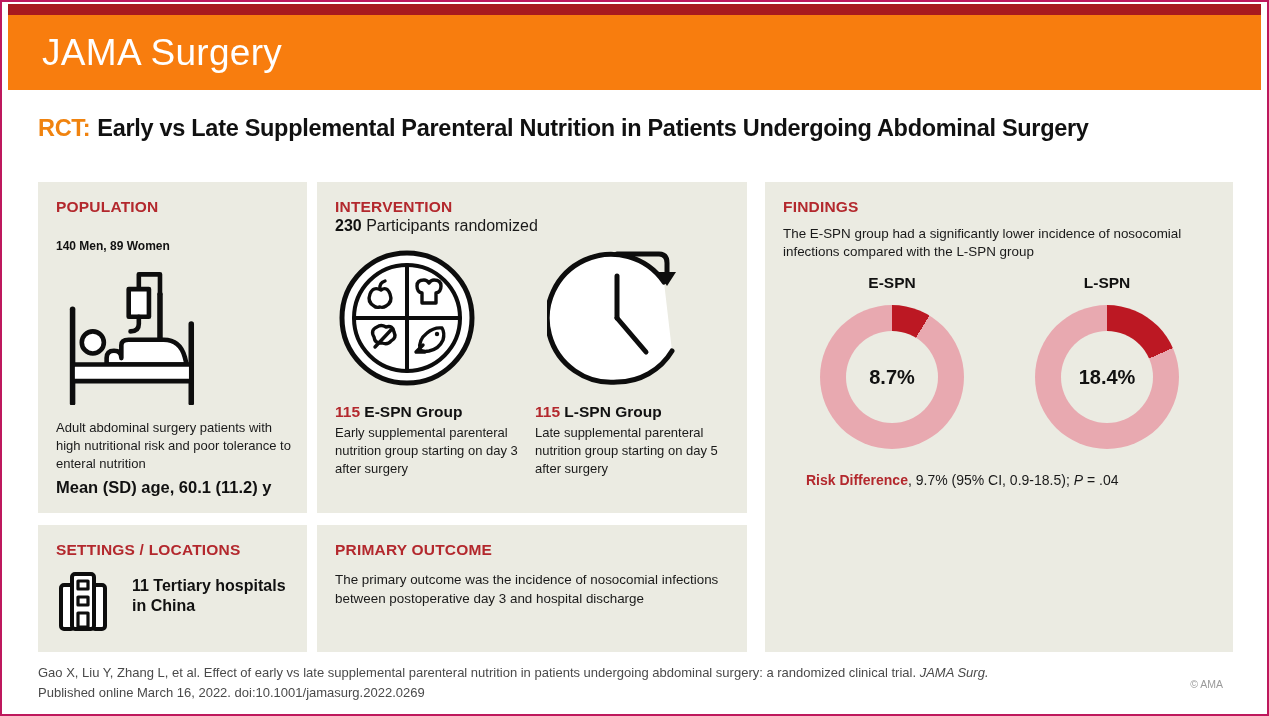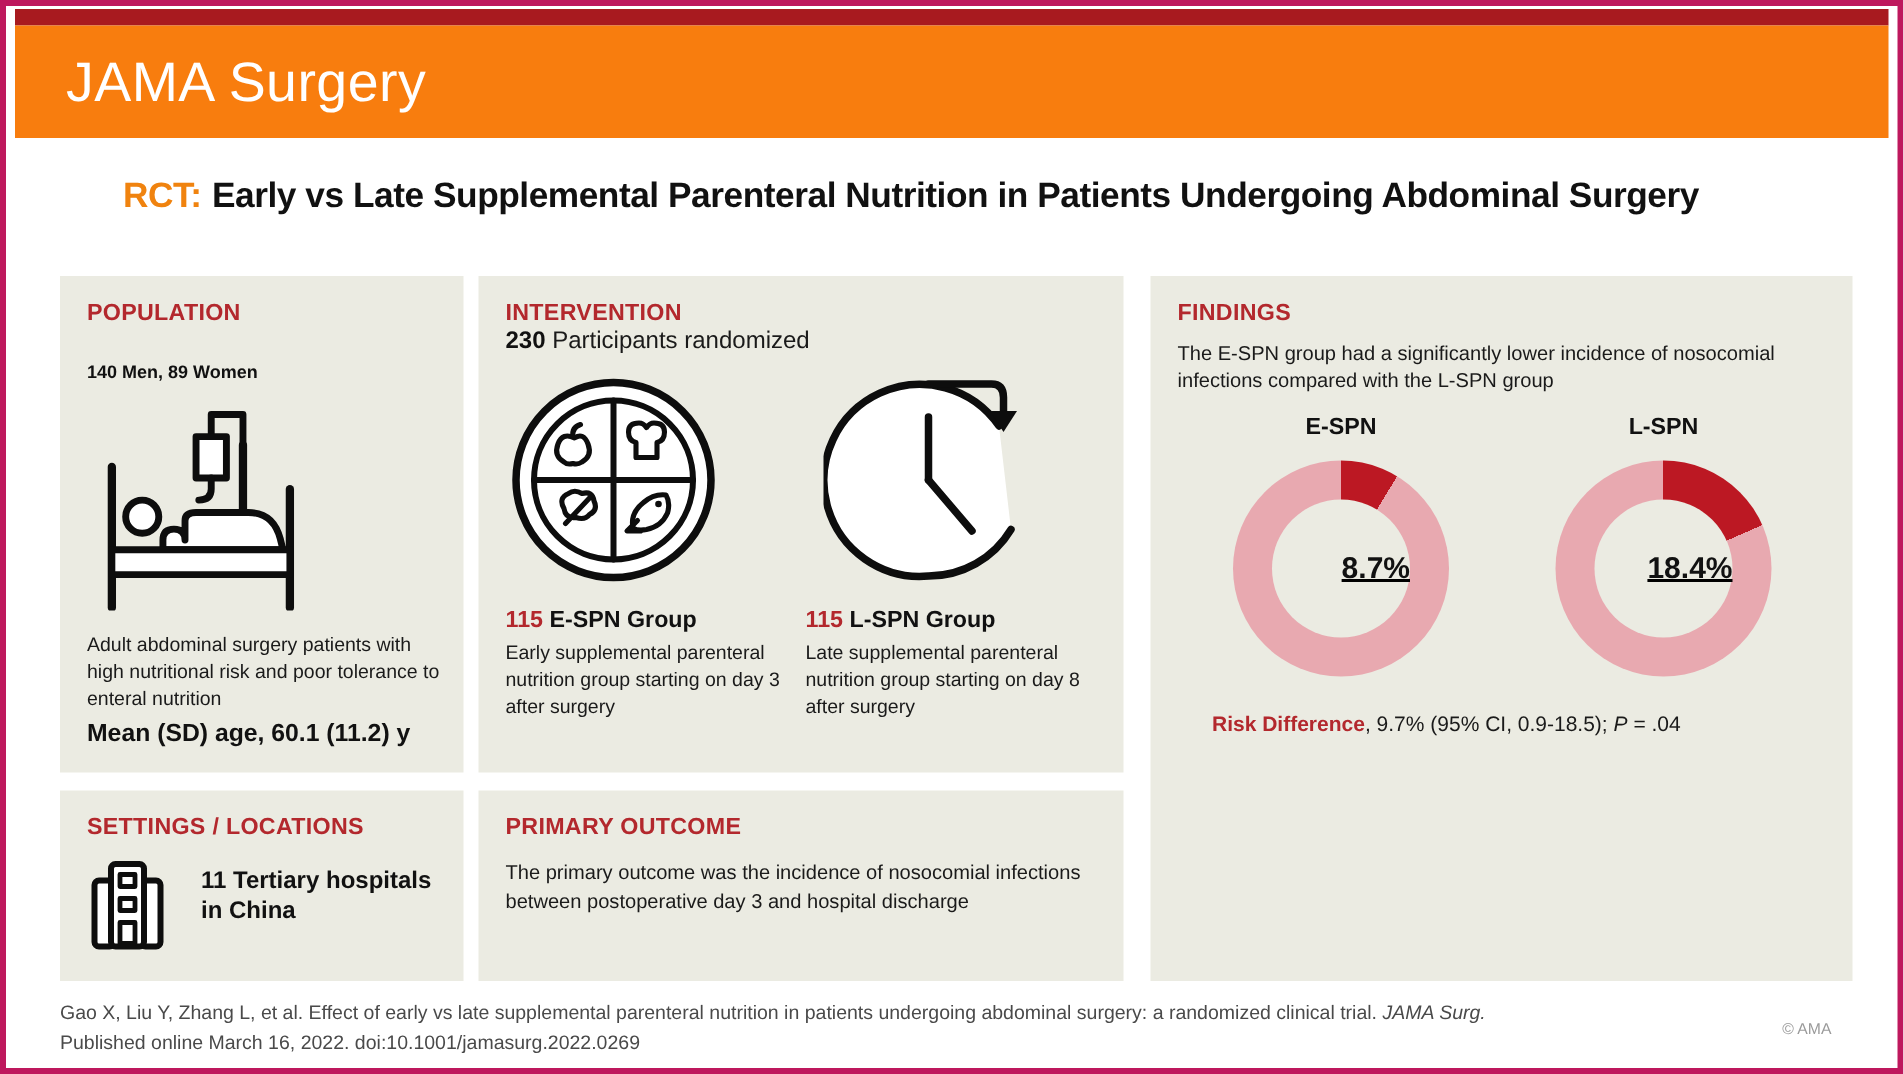--- a/index.html
+++ b/index.html
@@ -1,28 +1,28 @@
 <!DOCTYPE html>
 <html><head>
 <meta charset="utf-8">
 <style>
   * { box-sizing: border-box; margin: 0; padding: 0; }
   html,body { background:#fff; }
   body { font-family: "Liberation Sans", sans-serif; }
   #frame {
     position: relative; width: 1269px; height: 716px;
-    background: #ffffff; border: 4px solid #be185d; overflow: hidden;
+    background: #ffffff; border: 2px solid #be185d; overflow: hidden;
   }
   
   .top-strip { position:absolute; left:6px; right:6px; top:2px; height:11px; background:#a81a1f; }
   .banner { position:absolute; left:6px; right:6px; top:13px; height:75px; background:#f87d0e;
             display:flex; align-items:center; padding-left:34px; }
   .banner h1 { color:#ffffff; font-size:37px; font-weight:500; letter-spacing:.3px; }
   .headline { position:absolute; left:36px; top:113px; width:1190px;
-              font-size:23.5px; font-weight:bold; letter-spacing:-0.3px; color:#111;margin-left:42px; }
+              font-size:23.5px; font-weight:bold; letter-spacing:-0.3px; color:#111; }
   .headline .tag { color:#f0830f; margin-right:7px; }
   
   .panel { position:absolute; background:#ebebe2; padding:16px 18px; }
   #panel-population   { left:36px;  top:180px; width:269px; height:331px; }
   #panel-settings     { left:36px;  top:523px; width:269px; height:127px; }
   #panel-intervention { left:315px; top:180px; width:430px; height:331px; }
   #panel-outcome      { left:315px; top:523px; width:430px; height:127px; }
   #panel-findings     { left:763px; top:180px; width:468px; height:470px; }
   .heading { color:#b3282d; font-size:15.5px; font-weight:bold; letter-spacing:.2px; }
   .sub-bold { font-size:12px; font-weight:bold; color:#111; margin-top:23px; }
@@ -51,21 +51,21 @@
   .outcome-text { margin-top:11px; width:402px; font-size:13.4px; line-height:19px; }
   
   .findings-summary { margin-top:9px; width:432px; font-size:13.4px; line-height:18px; }
   .donut-row { display:flex; margin-top:13px; }
   .donut-block { width:144px; text-align:center; }
   .donut-block:first-child { margin-left:37px; }
   .donut-block:last-child { margin-left:71px; }
   .donut-label { font-size:15.5px; font-weight:bold; color:#111; margin-bottom:13px; }
   .donut { position:relative; width:144px; height:144px; border-radius:50%; }
   .donut-hole { position:absolute; left:26px; top:26px; width:92px; height:92px; border-radius:50%;
-                background:#ebebe2; display:flex; align-items:center; justify-content:flex-end;text-decoration:underline; }
+                background:#ebebe2; display:flex; align-items:center; justify-content:center; }
   .donut-value { font-size:20px; font-weight:bold; color:#111; }
   .risk-line { margin-top:23px; font-size:14px; color:#1a1a1a;padding-left:23px; }
   .risk-line .rd { color:#b3282d; font-weight:bold; }
   
   .footer { position:absolute; left:36px; top:661px; width:1120px;
             font-size:13px; line-height:20px; color:#4a4a4a; }
   .copyright { position:absolute; right:44px; top:676px; font-size:10.5px; color:#9a9a9a; }
   svg .stroke { fill:none; stroke:#0d0d0d; stroke-linecap:round; stroke-linejoin:round; }
   svg .fillw { fill:#ffffff; }
 </style>
@@ -150,21 +150,21 @@
         </svg>
       </div>
     </div>
     <div class="group-row">
       <div class="group-col">
         <div class="group-name"><span class="num-red">115</span><span> E-SPN Group</span></div>
         <div class="body-text group-desc">Early supplemental parenteral nutrition group starting on day 3 after surgery</div>
       </div>
       <div class="group-col">
         <div class="group-name"><span class="num-red">115</span><span> L-SPN Group</span></div>
-        <div class="body-text group-desc">Late supplemental parenteral nutrition group starting on day 8 after surgery</div>
+        <div class="body-text group-desc">Late supplemental parenteral nutrition group starting on day 5 after surgery</div>
       </div>
     </div>
   </div>
 
   <div class="panel" id="panel-outcome">
     <div class="heading">PRIMARY OUTCOME</div>
     <div class="body-text outcome-text">The primary outcome was the incidence of nosocomial infections between postoperative day 3 and hospital discharge</div>
   </div>
 
   <div class="panel" id="panel-findings">

